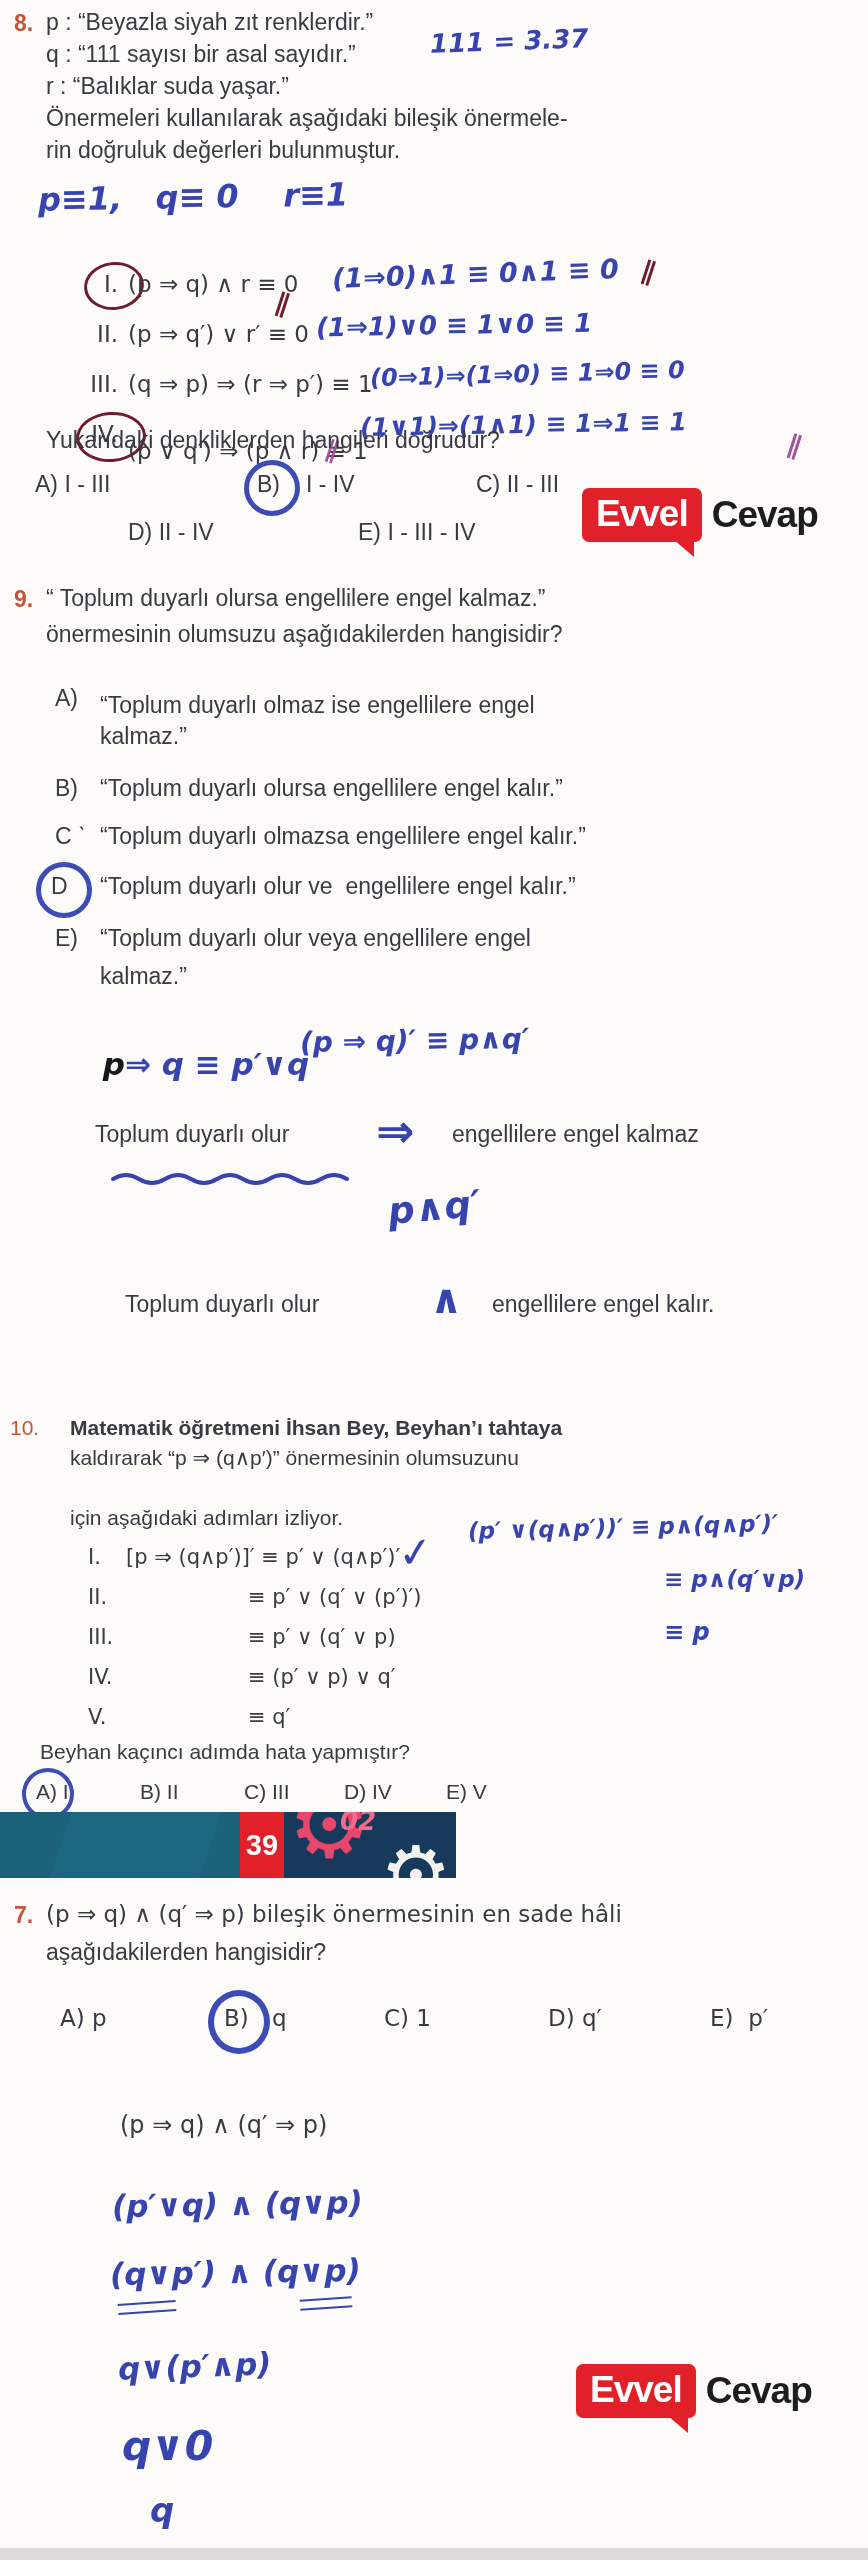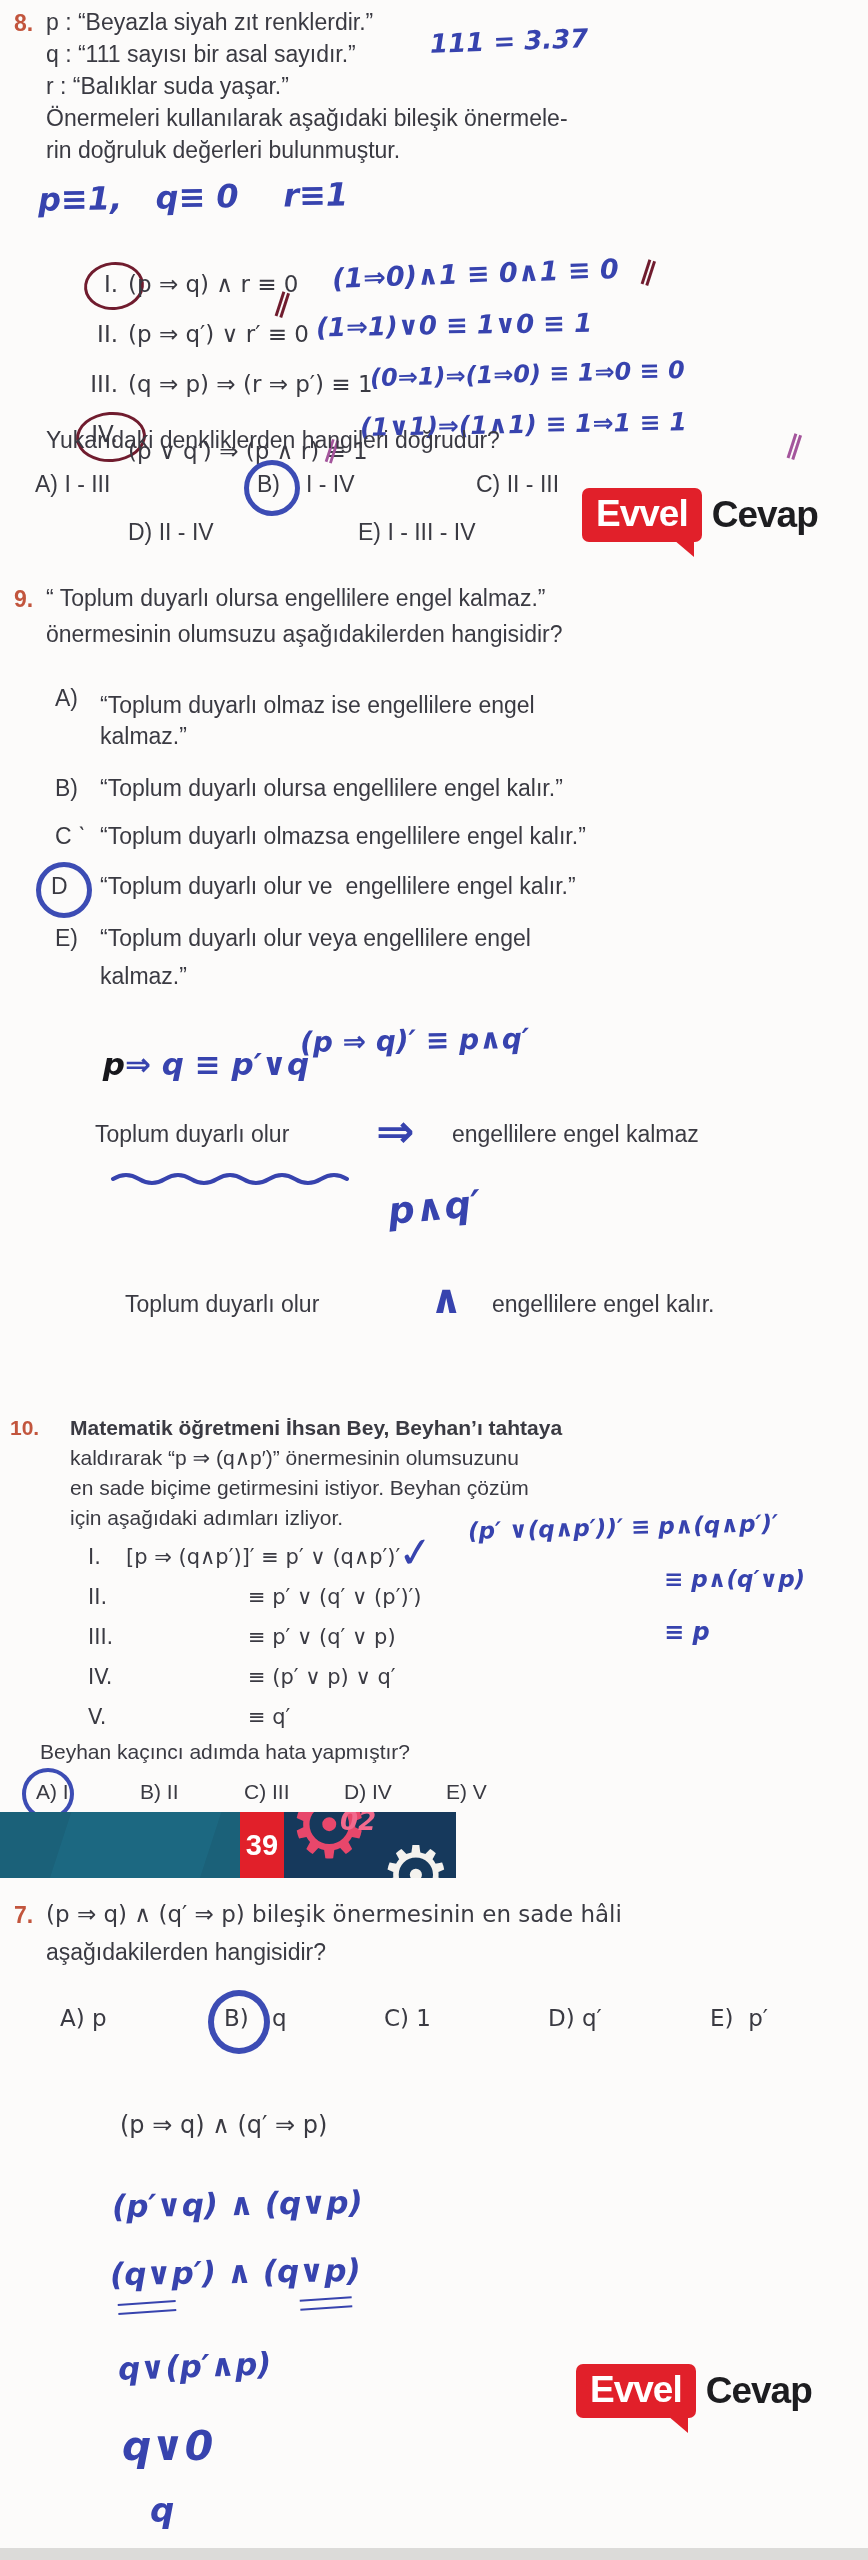--- a/index.html
+++ b/index.html
@@ -2,21 +2,21 @@
 <html><head>
 <meta charset="utf-8">
 <style>
   html,body{margin:0;padding:0;background:#e9e9e9;}
   #page{position:relative;width:868px;height:2560px;margin:0 auto;background:#fcfbfa;
         font-family:"Liberation Sans",sans-serif;color:#3a3a42;overflow:hidden;}
   .t{position:absolute;white-space:pre;}
   .body{font-size:23px;line-height:1.1;}
   .body21{font-size:21px;line-height:1.1;}
   .num{color:#c2553d;font-weight:bold;font-size:23px;}
-  .num21{color:#c2553d;font-weight:bold;font-size:21px;}
+  .num21{color:#c2553d;font-weight:normal;font-size:21px;}
   .f{font-family:"DejaVu Sans",sans-serif;}
   .hw{font-family:"DejaVu Sans",sans-serif;font-style:italic;font-weight:bold;color:#3743ae;}
   .maroon{color:#701c2e;}
   .purple{color:#a4559c;}
   .ring{position:absolute;border-radius:50%;}
   .ringM{border:3.5px solid #701c2e;}
   .ringB{border:5px solid #3c4cb4;}
   .slash{font-family:"DejaVu Sans",sans-serif;font-weight:bold;}
   .logo{position:absolute;display:flex;align-items:center;gap:10px;}
   .logo-box{position:relative;background:#e1202a;color:#ffffff;font-weight:bold;font-size:37px;
@@ -128,21 +128,20 @@
 
   <div class="t hw" style="left:388px;top:1186px;font-size:37px;transform:rotate(-5deg);">p∧q′</div>
 
   <div class="t body" style="left:125px;top:1292px;">Toplum duyarlı olur</div>
   <div class="t hw" style="left:430px;top:1276px;font-size:40px;">∧</div>
   <div class="t body" style="left:492px;top:1292px;">engellilere engel kalır.</div>
 
   <div class="t num21" style="left:10px;top:1416px;">10.</div>
   <div class="t body21" style="left:70px;top:1416px;font-weight:bold;">Matematik öğretmeni İhsan Bey, Beyhan’ı tahtaya</div>
   <div class="t body21" style="left:70px;top:1446px;">kaldırarak “p ⇒ (q∧p′)” önermesinin olumsuzunu</div>
-  <div class="t body21" style="left:70px;top:1476px;">en sade biçime getirmesini istiyor. Beyhan çözüm</div>
   <div class="t body21" style="left:70px;top:1506px;">için aşağıdaki adımları izliyor.</div>
 
   <div class="t body21 f" style="left:88px;top:1546px;width:38px;text-align:left;">I.</div>
   <div class="t body21 f" style="left:126px;top:1546px;">[p ⇒ (q∧p′)]′ ≡ p′ ∨ (q∧p′)′</div>
   <div class="t hw" style="left:398px;top:1528px;font-size:42px;transform:rotate(-6deg);">✓</div>
 
   <div class="t body21 f" style="left:88px;top:1586px;width:38px;">II.</div>
   <div class="t body21 f" style="left:248px;top:1586px;">≡ p′ ∨ (q′ ∨ (p′)′)</div>
 
   <div class="t body21 f" style="left:88px;top:1626px;width:38px;">III.</div>

